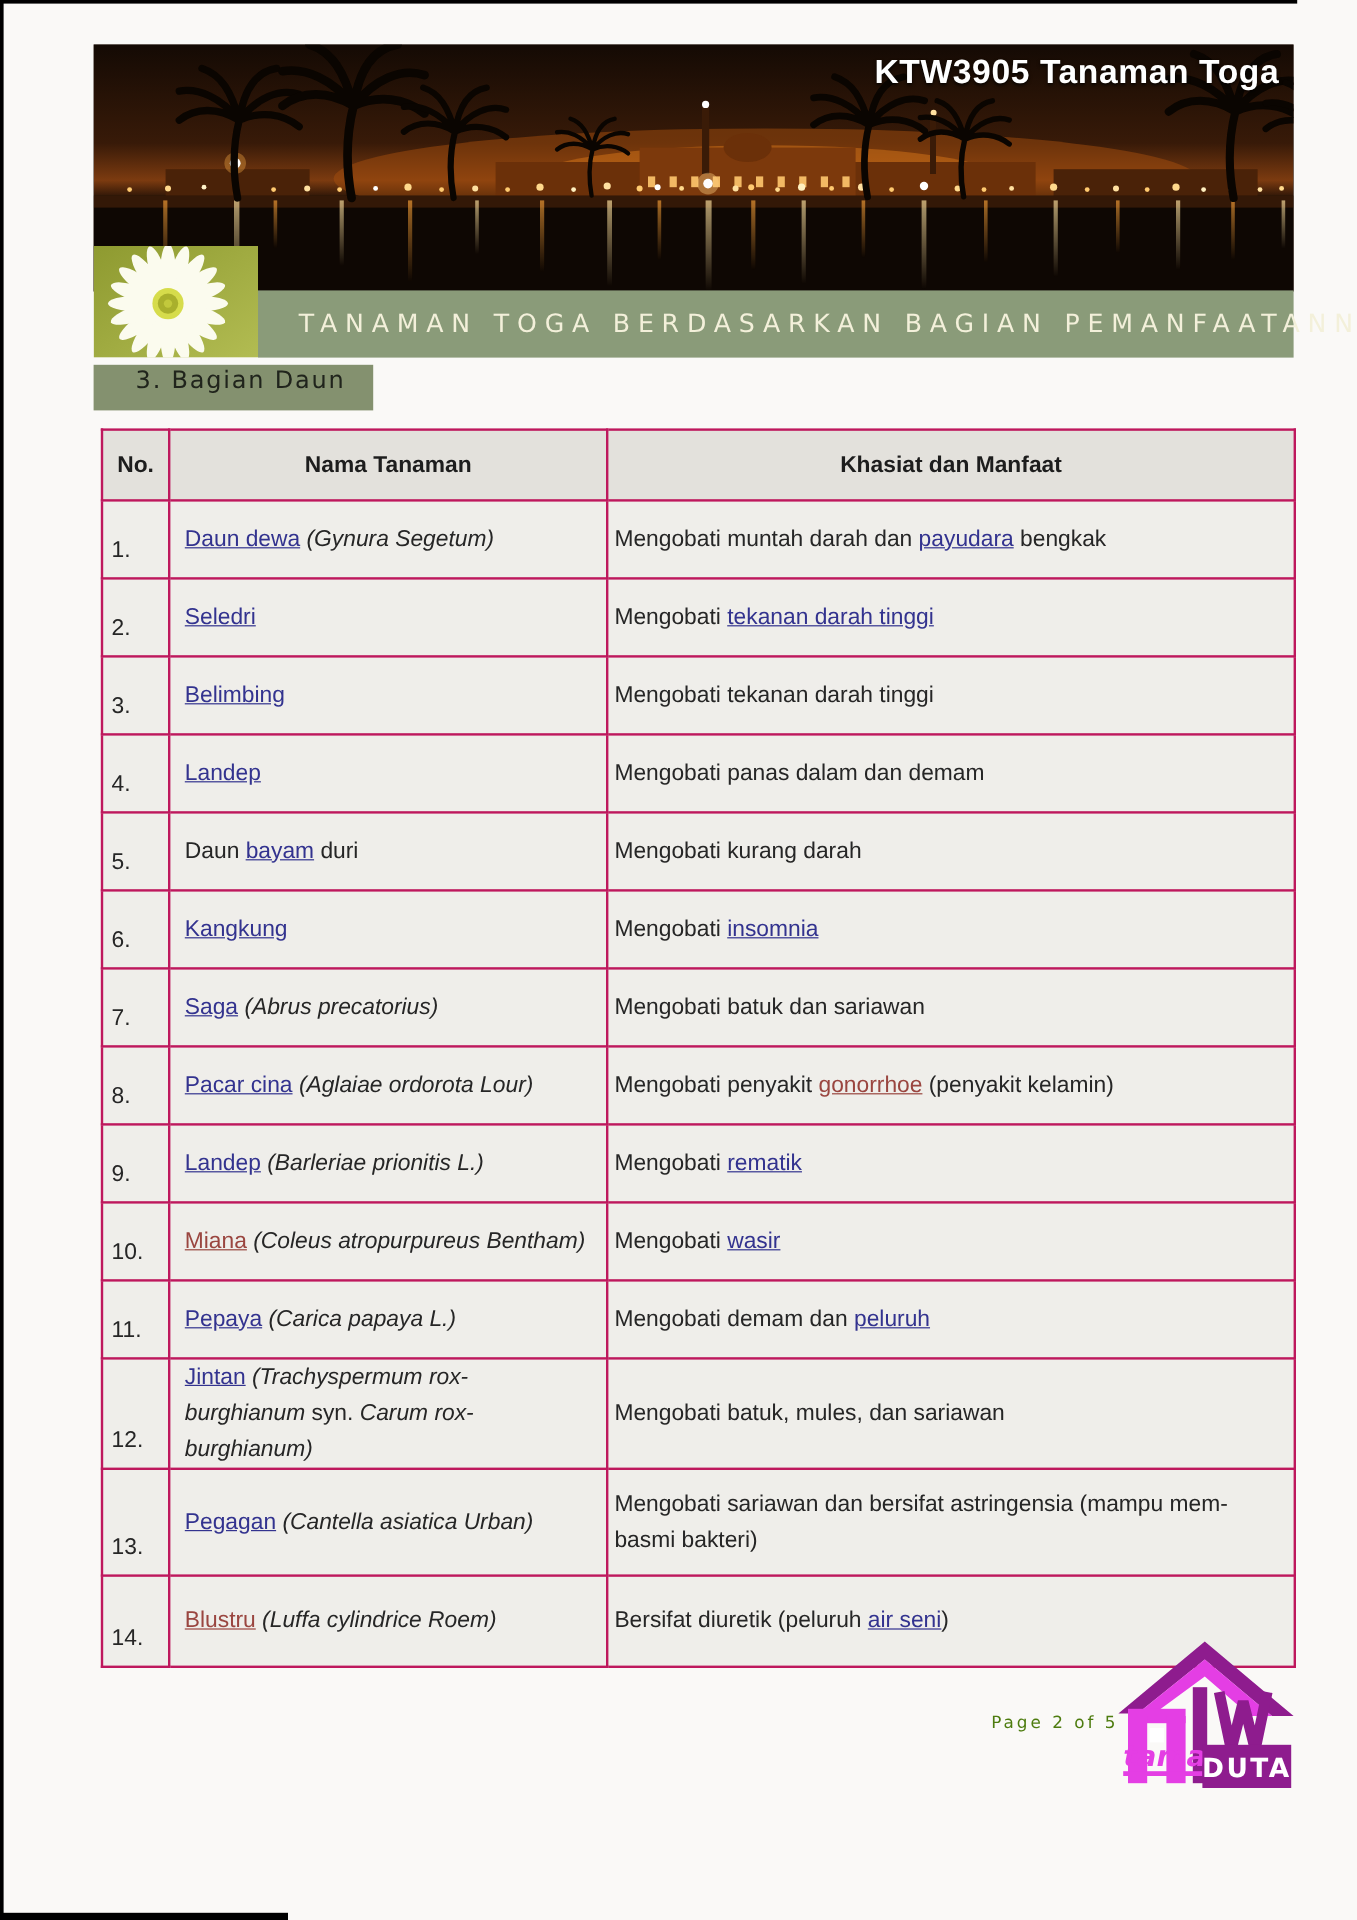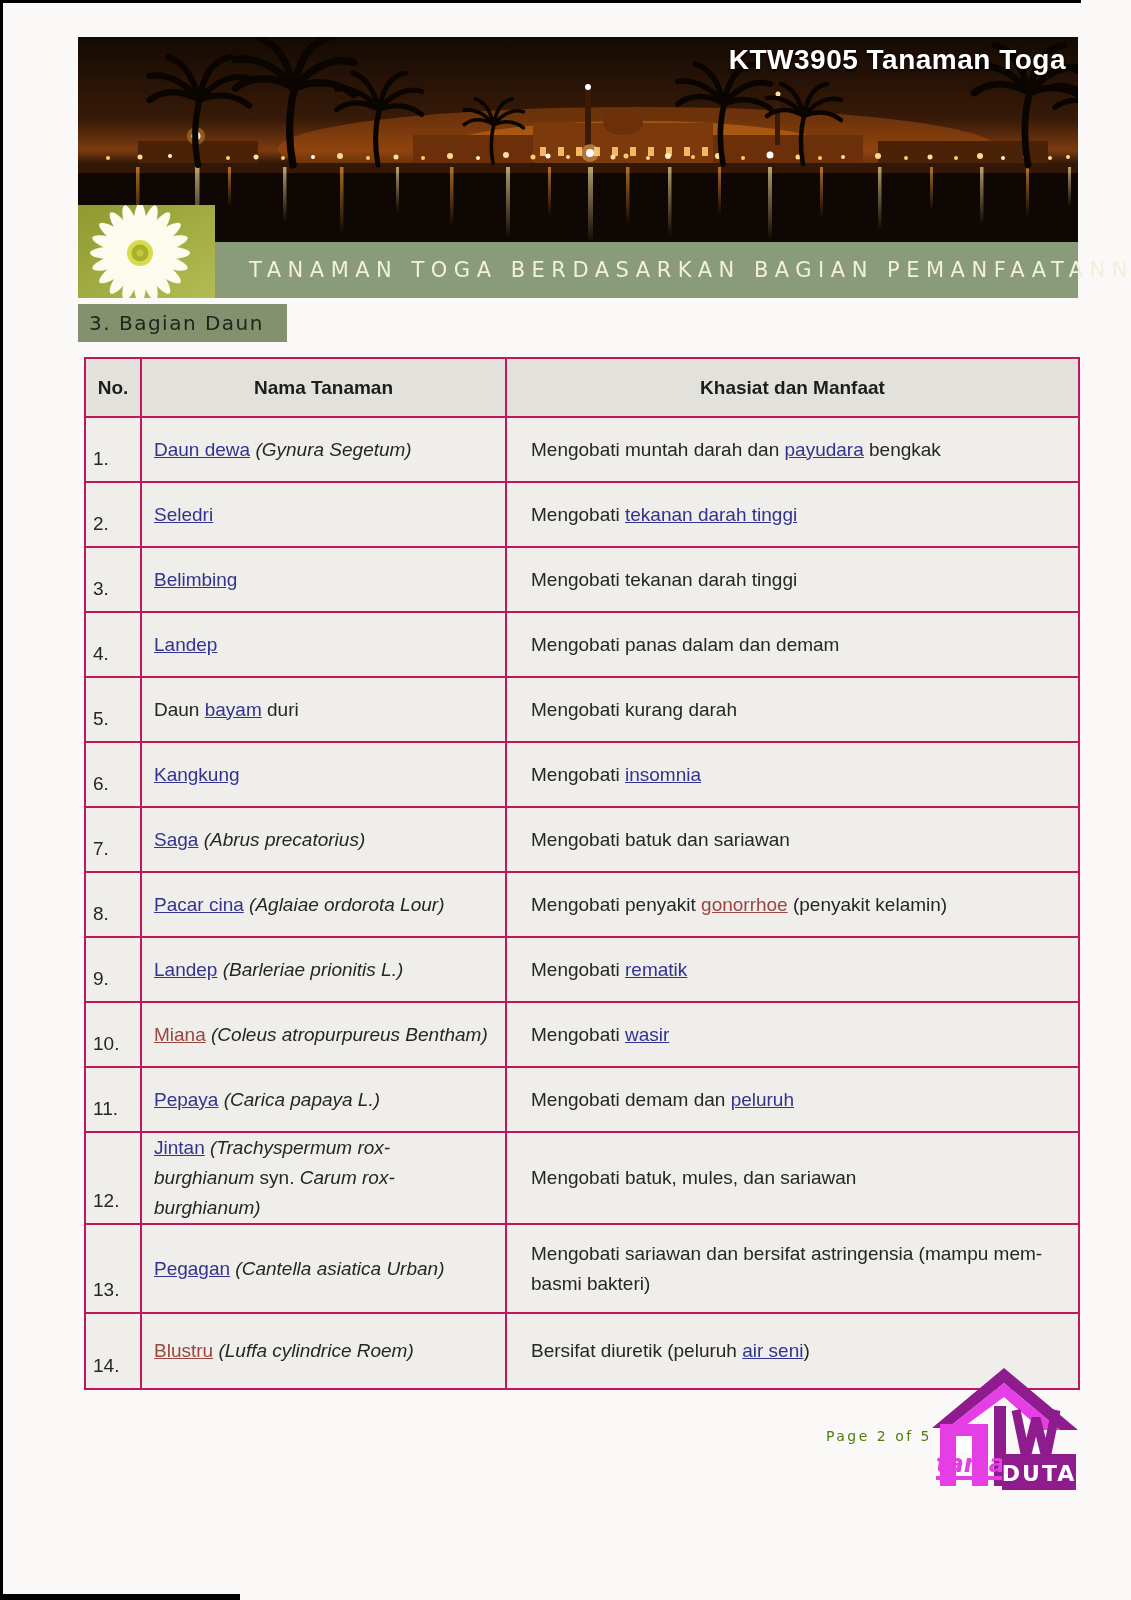--- a/index.html
+++ b/index.html
@@ -28,41 +28,41 @@
     background:var(--band-green,#8a9b79);display:flex;align-items:center;z-index:2;
   }
   .band-text{
     color:#f3f0da;font-size:21px;letter-spacing:6.5px;padding-left:34px;
     font-family:"DejaVu Sans",sans-serif;white-space:nowrap;
   }
 
   
   .section-box{
     position:absolute;left:78px;top:304px;width:209px;height:38px;
-    background:#84916f;display:flex;align-items:center;
+    background:#84916f;display:flex;align-items:flex-start;padding-left:24px;
   }
   .section-text{
     color:#20241c;font-size:20px;letter-spacing:1.5px;padding-left:11px;
     font-family:"DejaVu Sans",sans-serif;white-space:nowrap;
   }
 
   
   .plants{position:absolute;left:84px;top:357px;}
   table{border-collapse:collapse;width:994px;table-layout:fixed;}
   th,td{border:2px solid #be185d;}
   thead tr{height:59px;}
   thead th{background:#e3e1dc;font-size:19px;font-weight:bold;color:#1d1d1d;text-align:center;}
   tbody tr{height:65px;}
   tbody tr.h-3line{height:82px;}
   tbody tr.h-2line{height:89px;}
   tbody tr.h-last{height:76px;}
   tbody td{background:#efeeea;font-size:19px;color:#262626;line-height:30px;}
   td.col-no{vertical-align:bottom;padding:0 2px 7px 7px;}
   td.col-name{vertical-align:middle;padding:0 8px 0 12px;}
-  td.col-khasiat{vertical-align:middle;padding:0 10px 0 24px;}
+  td.col-khasiat{vertical-align:middle;padding:0 10px 0 5px;}
   .lnk{color:var(--link-color,#33338f);text-decoration:underline;cursor:pointer;}
   .vlnk{color:var(--vlink-color,#9a4640);text-decoration:underline;cursor:pointer;}
   .it{font-style:italic;}
 
   
   .page-label{
     position:absolute;left:700px;top:1428px;width:232px;text-align:right;
     color:#4d7c0f;font-size:14px;letter-spacing:2.5px;
     font-family:"DejaVu Sans",sans-serif;white-space:nowrap;
   }

